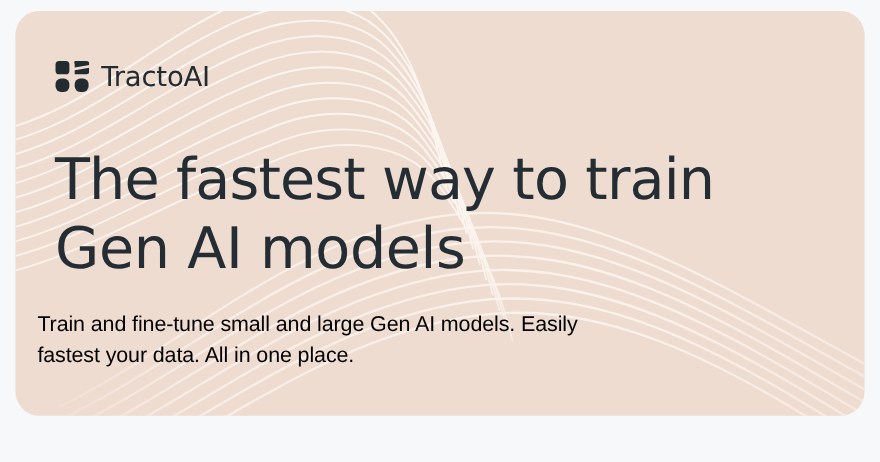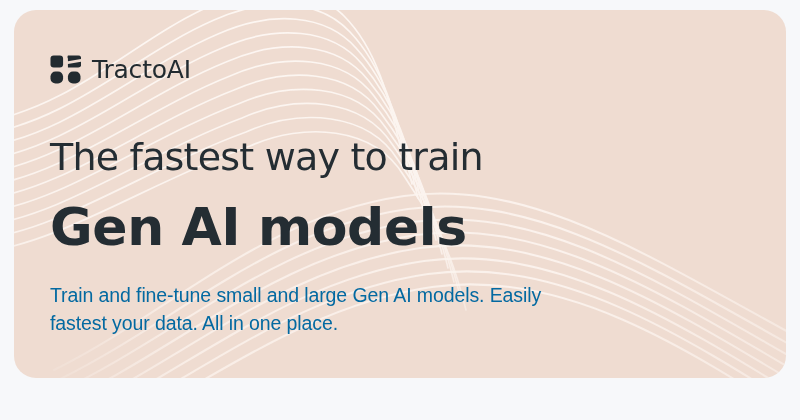--- a/index.html
+++ b/index.html
@@ -66,43 +66,43 @@
     top: 128px;
     width: 700px;
   }
   .headline-line {
     color: #242d33;
     white-space: nowrap;
     line-height: 1.0;
   }
   #headline-line-1 {
     font-family: "DejaVu Sans", sans-serif;
-    font-size: 38px;
+    font-size: 52px;
     font-weight: 400;
     letter-spacing: -0.8px;
-    margin-bottom: 25px;
+    margin-bottom: 11px;
   }
   #headline-line-2 {
     font-family: "DejaVu Sans", sans-serif;
     font-size: 52px;
-    font-weight: 700;
+    font-weight: 400;
     letter-spacing: -0.4px;
   }
 
   
   #subtitle {
     position: absolute;
-    left: 36px;
+    left: 20px;
     top: 272px;
     width: 620px;
     font-family: "Liberation Sans", sans-serif;
     font-size: 19.5px;
     font-weight: 400;
     line-height: 1.42;
-    color: #0369a1;
+    color: #000000;
     letter-spacing: -0.1px;
   }
   .subtitle-line {
     display: block;
     white-space: nowrap;
   }
 </style>
 </head>
 <body>
 

